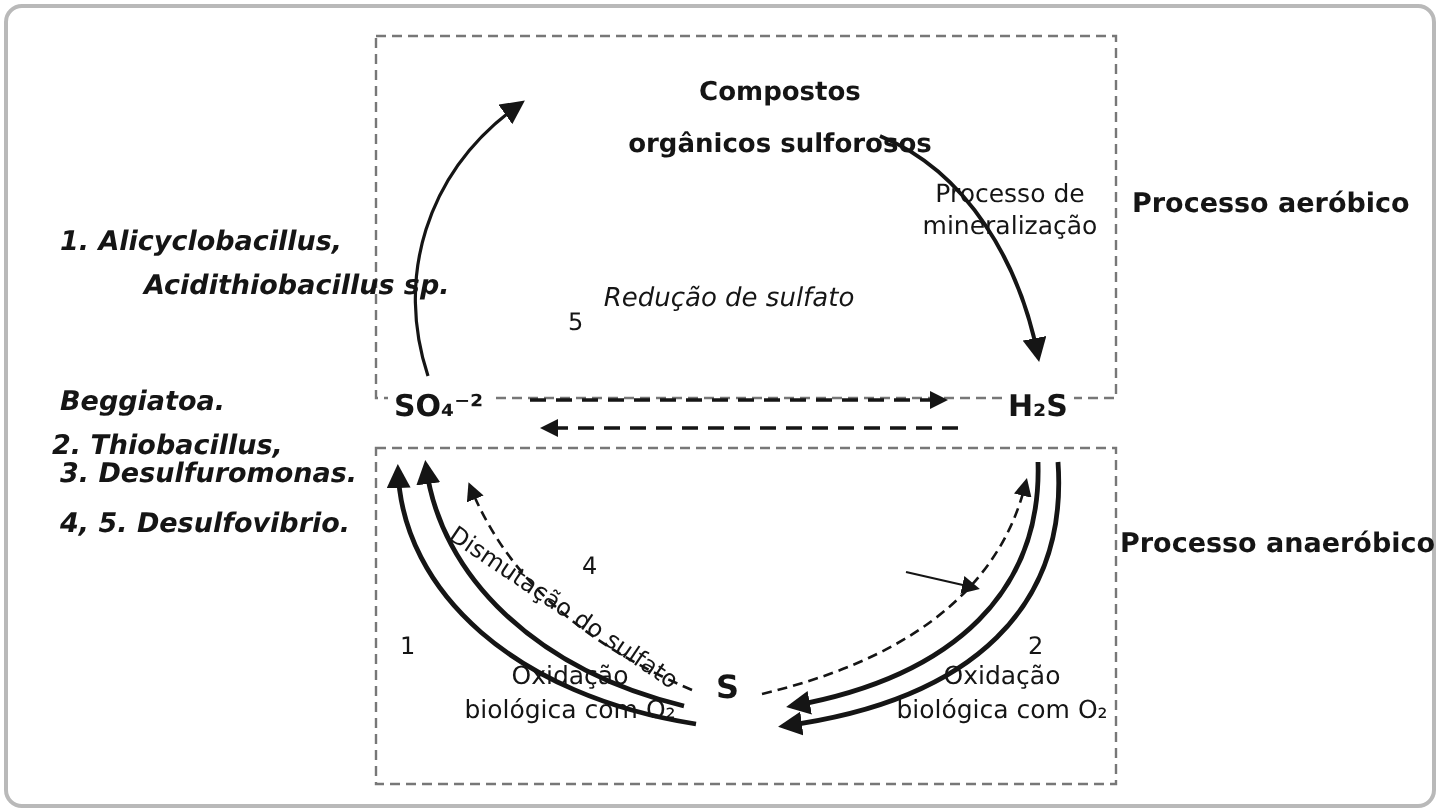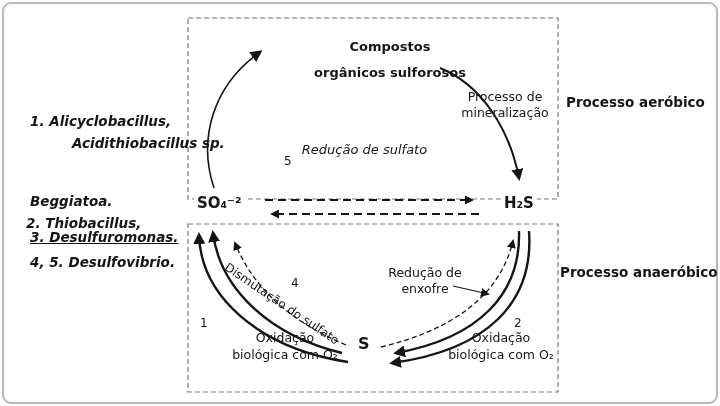--- a/index.html
+++ b/index.html
@@ -58,40 +58,39 @@
 
     <path d="M 377 343 C 444 327 495 295 509 237" fill="none" stroke="#151515" stroke-width="1.3" stroke-dasharray="5 3" marker-end="url(#ah)"></path>
 
     <path d="M 449 282 L 484 290" fill="none" stroke="#151515" stroke-width="1.1" marker-end="url(#ah)"></path>
   </svg>
 
   <div class="lbl legend" style="left:26px; top:109px;">1. Alicyclobacillus,</div>
   <div class="lbl legend" style="left:26px; top:131px;margin-left:42px;">Acidithiobacillus sp.</div>
   <div class="lbl legend" style="left:22px; top:167px;margin-top:44px;">2. Thiobacillus,</div>
   <div class="lbl legend" style="left:26px; top:189px;">Beggiatoa.</div>
-  <div class="lbl legend" style="left:26px; top:225px;text-decoration:underline;">3. Desulfuromonas.</div>
+  <div class="lbl legend" style="left:26px; top:225px;">3. Desulfuromonas.</div>
   <div class="lbl legend" style="left:26px; top:250px;">4, 5. Desulfovibrio.</div>
 
   <div class="lbl proc" style="left:562px; top:90px;">Processo aeróbico</div>
   <div class="lbl proc" style="left:556px; top:260px;">Processo anaeróbico</div>
 
   <div class="lbl organic c" style="left:292px; top:30px; width:156px;margin-left:16px;">Compostos orgânicos sulforosos</div>
   <div class="lbl c" style="left:450px; top:46px; width:102px;margin-top:39px;">Processo de mineralização</div>
 
   <div class="lbl c" style="left:288px; top:138px; width:145px; font-size:13px;font-style:italic;">Redução de sulfato</div>
   <div class="lbl num" style="left:280px; top:149px;">5</div>
 
   <div class="lbl formula" style="left:190px; top:191px;">SO₄⁻²</div>
   <div class="lbl formula" style="left:497px; top:191px;">H₂S</div>
 
 
   <div class="lbl rot" style="left:222px; top:254px;">Dismutação do sulfato</div>
   <div class="lbl num" style="left:287px; top:271px;">4</div>
 
-  <div class="lbl c" style="left:380px; top:261px; width:82px;">Redução de enxofre</div>
 
   <div class="lbl num" style="left:196px; top:311px;">1</div>
   <div class="lbl num" style="left:510px; top:311px;">2</div>
 
   <div class="lbl c" style="left:226px; top:325px; width:110px; line-height:17px;">Oxidação biológica com O₂</div>
   <div class="lbl c" style="left:442px; top:325px; width:110px; line-height:17px;">Oxidação biológica com O₂</div>
 
   <div class="lbl sulfur" style="left:351px; top:332px;">S</div>
 
 </div>

